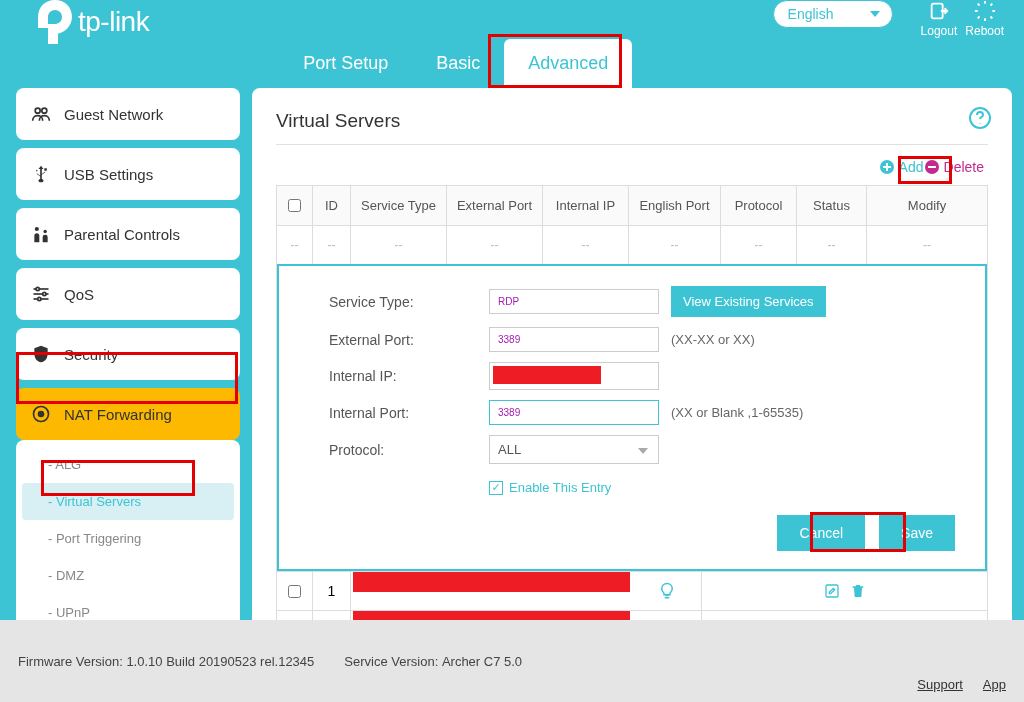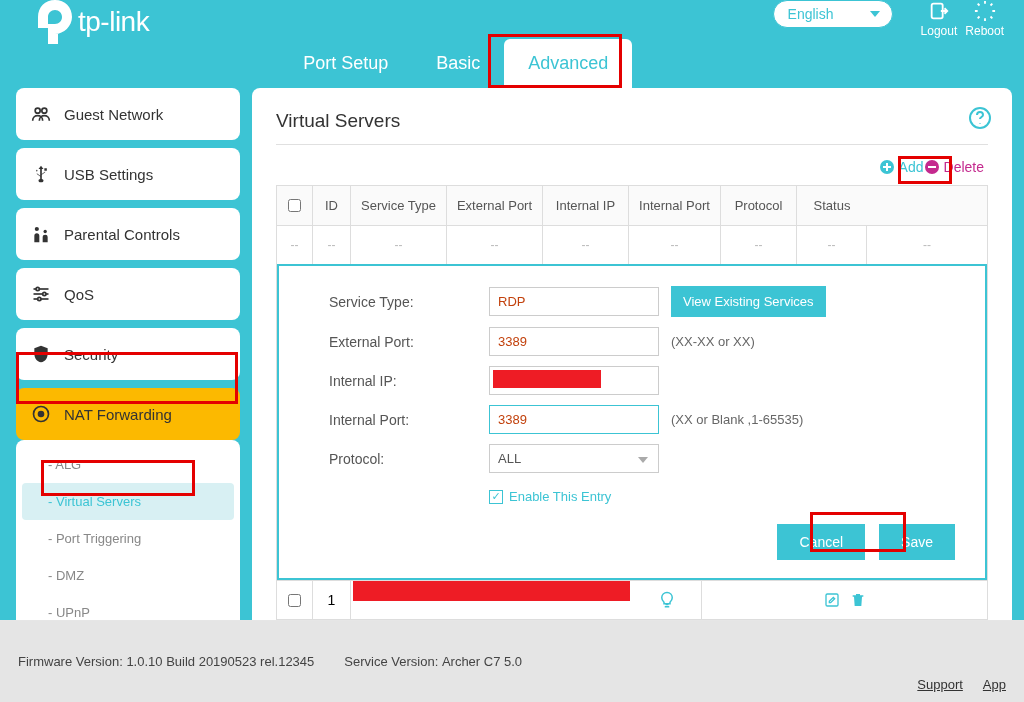--- a/index.html
+++ b/index.html
@@ -46,21 +46,21 @@
 .c-ext { width: 96px; }
 .c-ip { width: 86px; }
 .c-int { width: 92px; }
 .c-proto { width: 76px; }
 .c-status { width: 70px; }
 .c-mod { width: 66px; flex: 1; }
 .trow-empty { display: flex; color: #bbb; font-size: 12px; border-top: 1px solid #ddd; }
 .edit-panel { border: 2px solid #3cc4d4; padding: 20px 30px 18px 50px; }
 .form-row { display: flex; align-items: center; margin-bottom: 10px; }
 .form-label { width: 160px; color: #555; font-size: 14px; }
-.form-input { width: 170px; padding: 6px 8px; border: 1px solid #ccc; font-size: 13px; color: #c2410c; }
+.form-input { width: 170px; padding: 6px 8px; border: 1px solid #ccc; font-size: 10px; color: #a21caf; }
 .form-input.focused { border-color: #3cc4d4; }
 .form-hint { margin-left: 12px; color: #666; font-size: 13px; }
 .btn-view { background: #3cc4d4; color: #fff; border: none; padding: 8px 12px; margin-left: 12px; cursor: pointer; font-size: 13px; }
 .form-select { width: 170px; padding: 6px 8px; border: 1px solid #ccc; font-size: 13px; color: #555; background: #fff; position: relative; }
 .form-select::after { content: ''; position: absolute; right: 10px; top: 12px; border-left: 5px solid transparent; border-right: 5px solid transparent; border-top: 6px solid #aaa; }
 .chk-row { margin-left: 160px; display: flex; align-items: center; color: #3cc4d4; font-size: 13px; gap: 6px; padding-top: 6px; }
 .chk-box { width: 14px; height: 14px; border: 1px solid #3cc4d4; display: flex; align-items: center; justify-content: center; color: #3cc4d4; font-size: 11px; }
 .form-btns { display: flex; justify-content: flex-end; gap: 14px; margin-top: 20px; }
 .btn { padding: 10px 22px; border: none; cursor: pointer; font-size: 14px; color: #fff; }
 .btn-cancel { background: #3cc4d4; }
@@ -200,23 +200,24 @@
     </div>
     <div class="table">
       <div class="thead">
         <div class="th c-chk">
             <input type="checkbox" style="">
           </div>
         <div class="th c-id">ID</div>
         <div class="th c-type">Service Type</div>
         <div class="th c-ext">External Port</div>
         <div class="th c-ip">Internal IP</div>
-        <div class="th c-int">Internal Port</div>
+        <div class="th c-int">English Port</div>
         <div class="th c-proto">Protocol</div>
         <div class="th c-status">Status</div>
+        <div class="th c-mod">Modify</div>
       </div>
       <div class="trow-empty">
         <div class="td c-chk">--</div>
         <div class="td c-id">--</div>
         <div class="td c-type">--</div>
         <div class="td c-ext">--</div>
         <div class="td c-ip">--</div>
         <div class="td c-int">--</div>
         <div class="td c-proto">--</div>
         <div class="td c-status">--</div>

